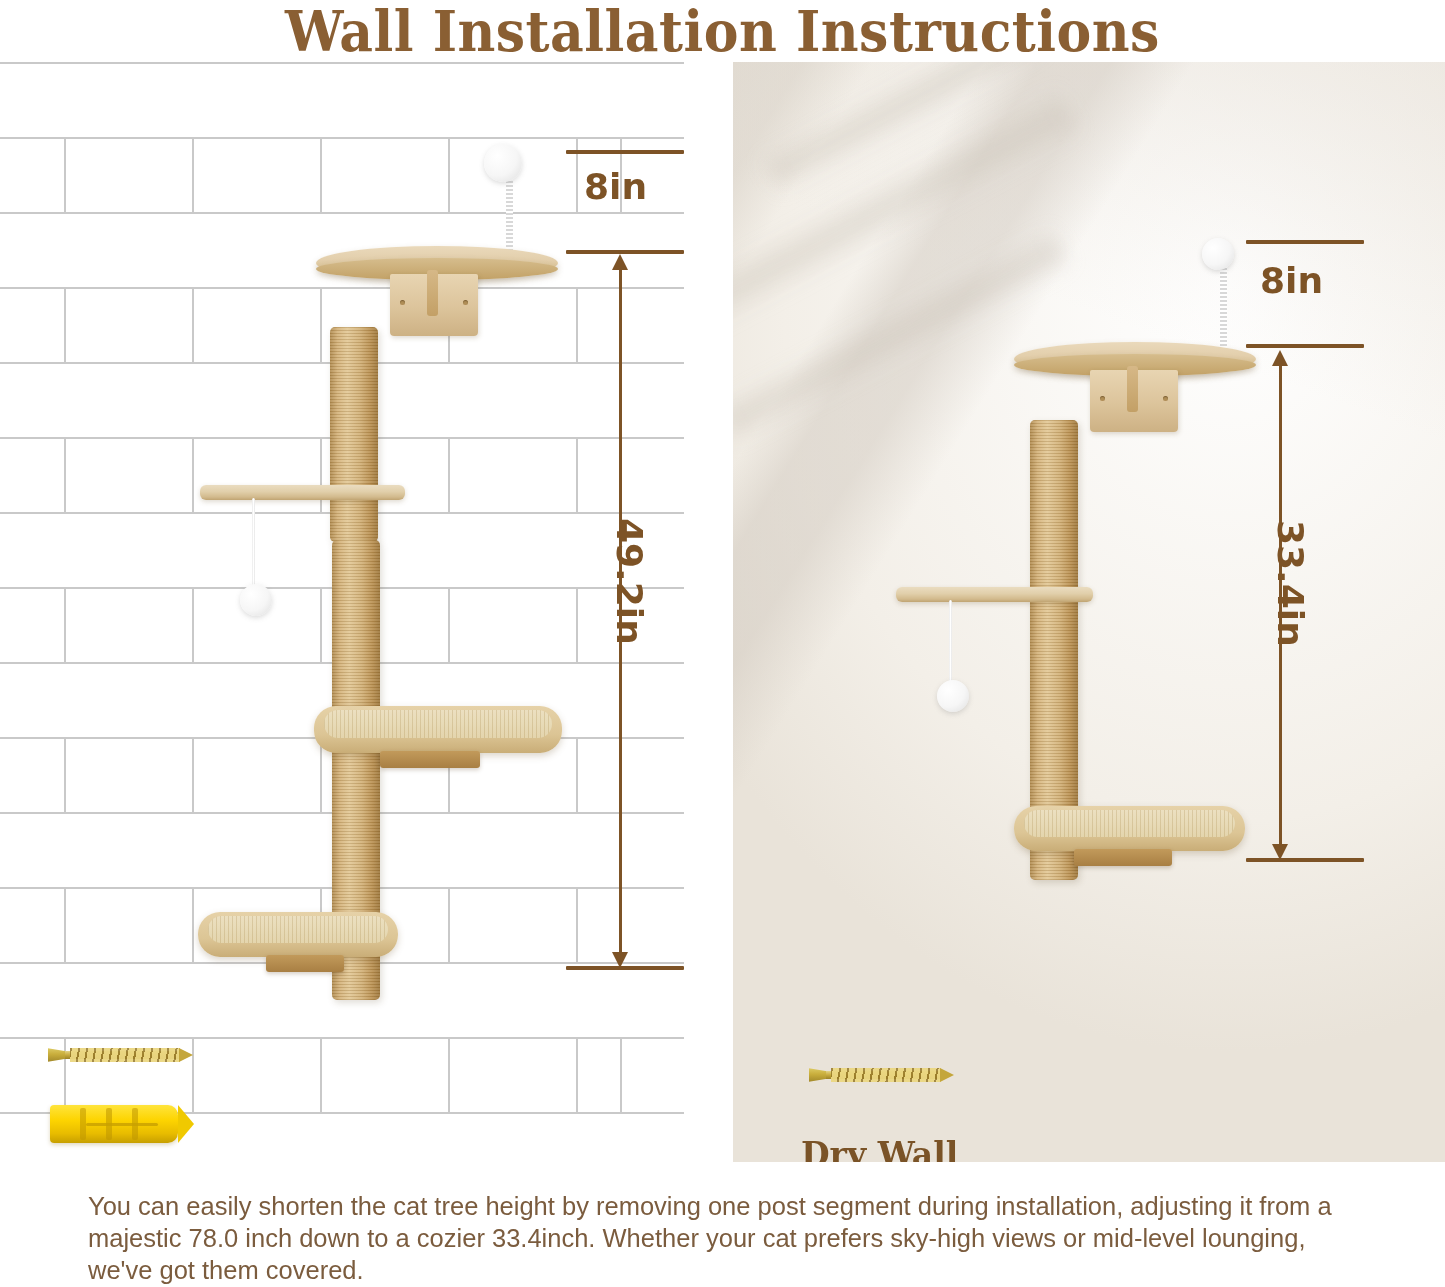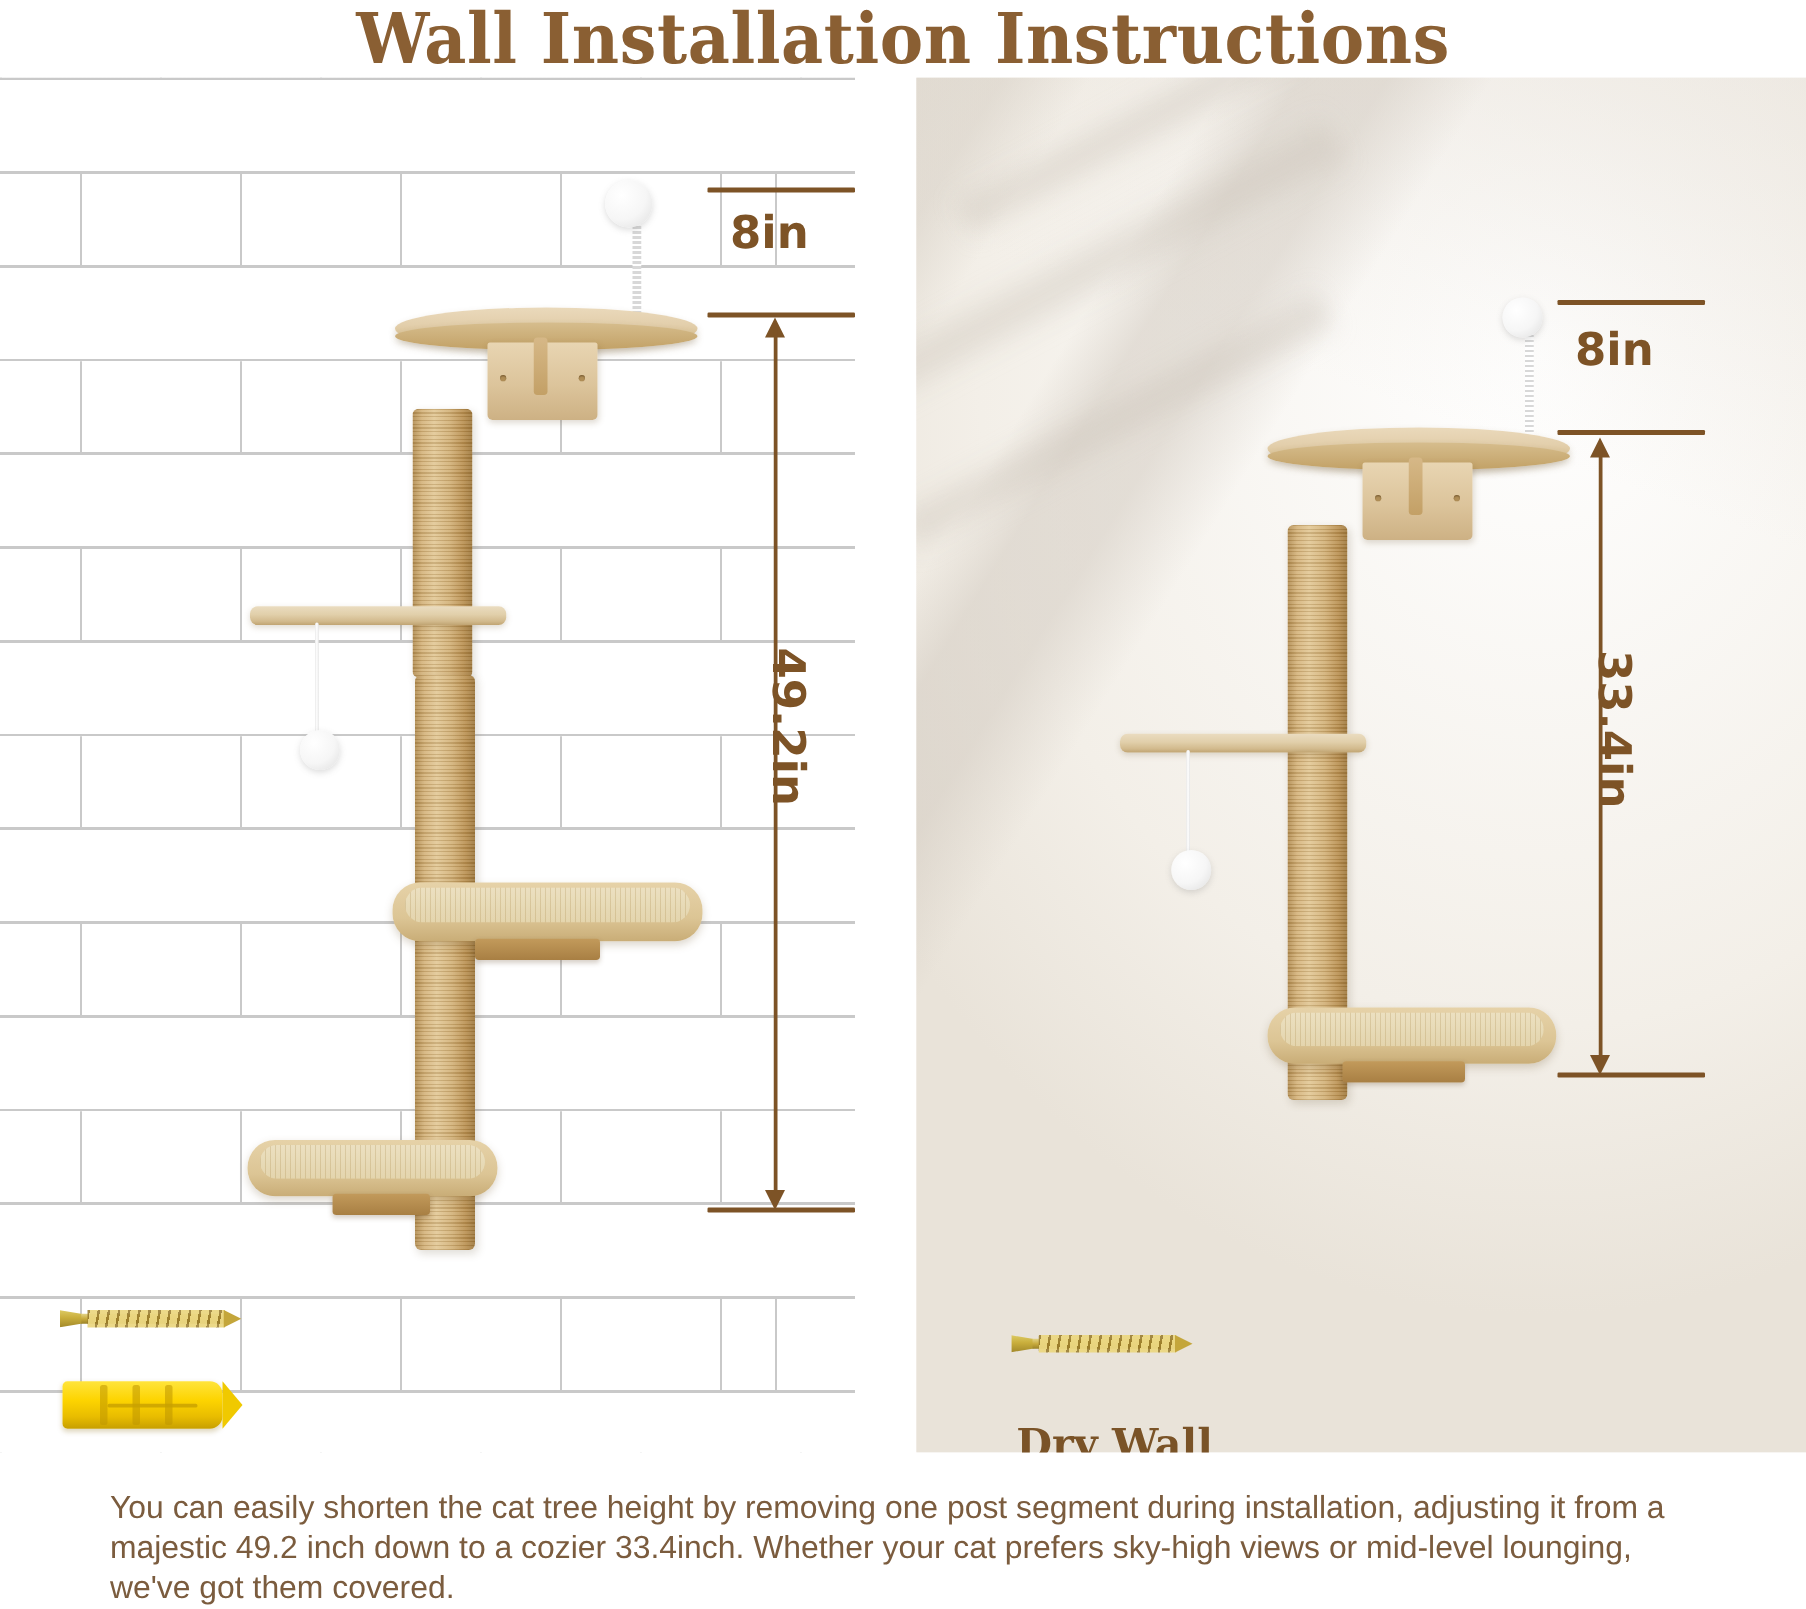--- a/index.html
+++ b/index.html
@@ -398,16 +398,16 @@
   <div class="dim-label dim-label-v" style="left:578px; top:458px;">33.4in</div>
   <div class="dim-line" style="left:513px; top:796px; width:118px;"></div>
 
   <div class="screw" style="left:76px; top:1005px; width:148px;">
     <div class="screw-head"></div>
     <div class="screw-shaft" style="left:17px; width:118px;"></div>
     <div class="screw-threads" style="left:22px; width:110px;"></div>
     <div class="screw-tip" style="left:131px; top:1px;"></div>
   </div>
 
-  <div class="wall-label" style="left:80px; top:1073px;">Dry Wall</div>
+  <div class="wall-label" style="left:68px; top:1073px;">Dry Wall</div>
 </div>
 
-<div class="caption">You can easily shorten the cat tree height by removing one post segment during installation, adjusting it from a majestic 49.2 inch down to a cozier 33.4inch. Whether your cat prefers sky-high views or mid-level lounging, we've got them covered.</div>
+<div class="caption">You can easily shorten the cat tree height by removing one post segment during installation, adjusting it from a majestic 78.0 inch down to a cozier 33.4inch. Whether your cat prefers sky-high views or mid-level lounging, we've got them covered.</div>
 
 </body></html>

